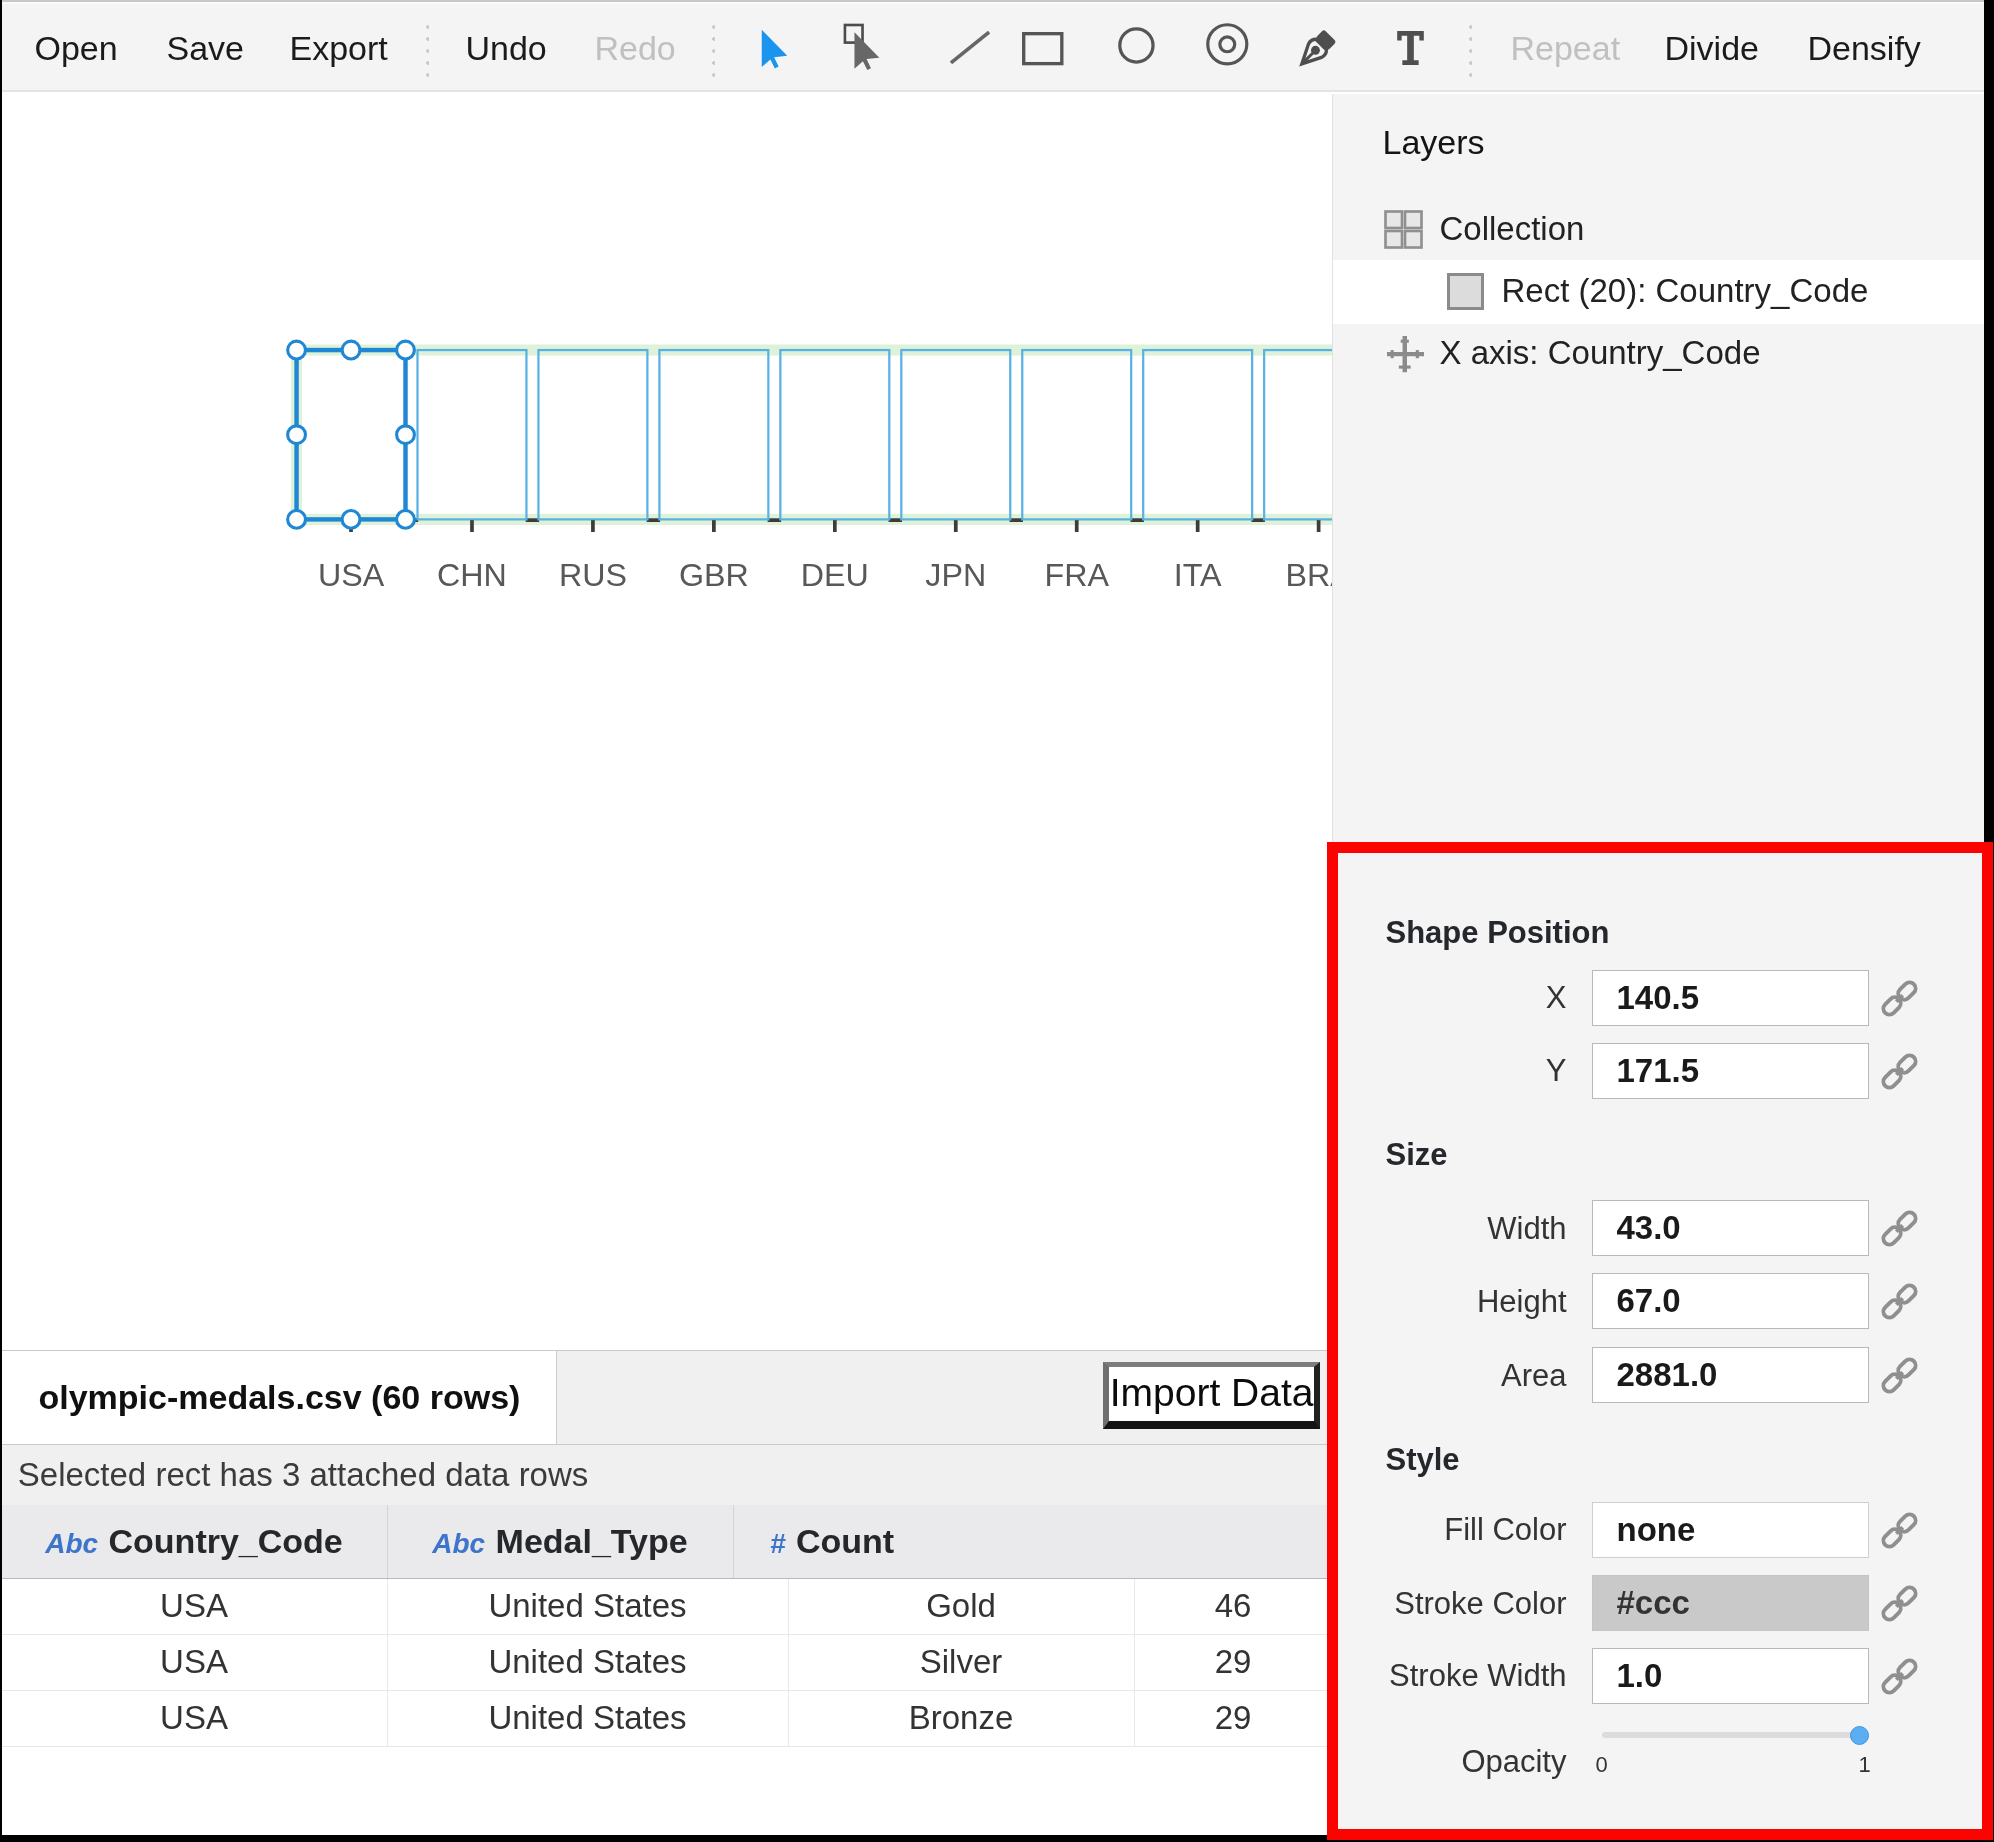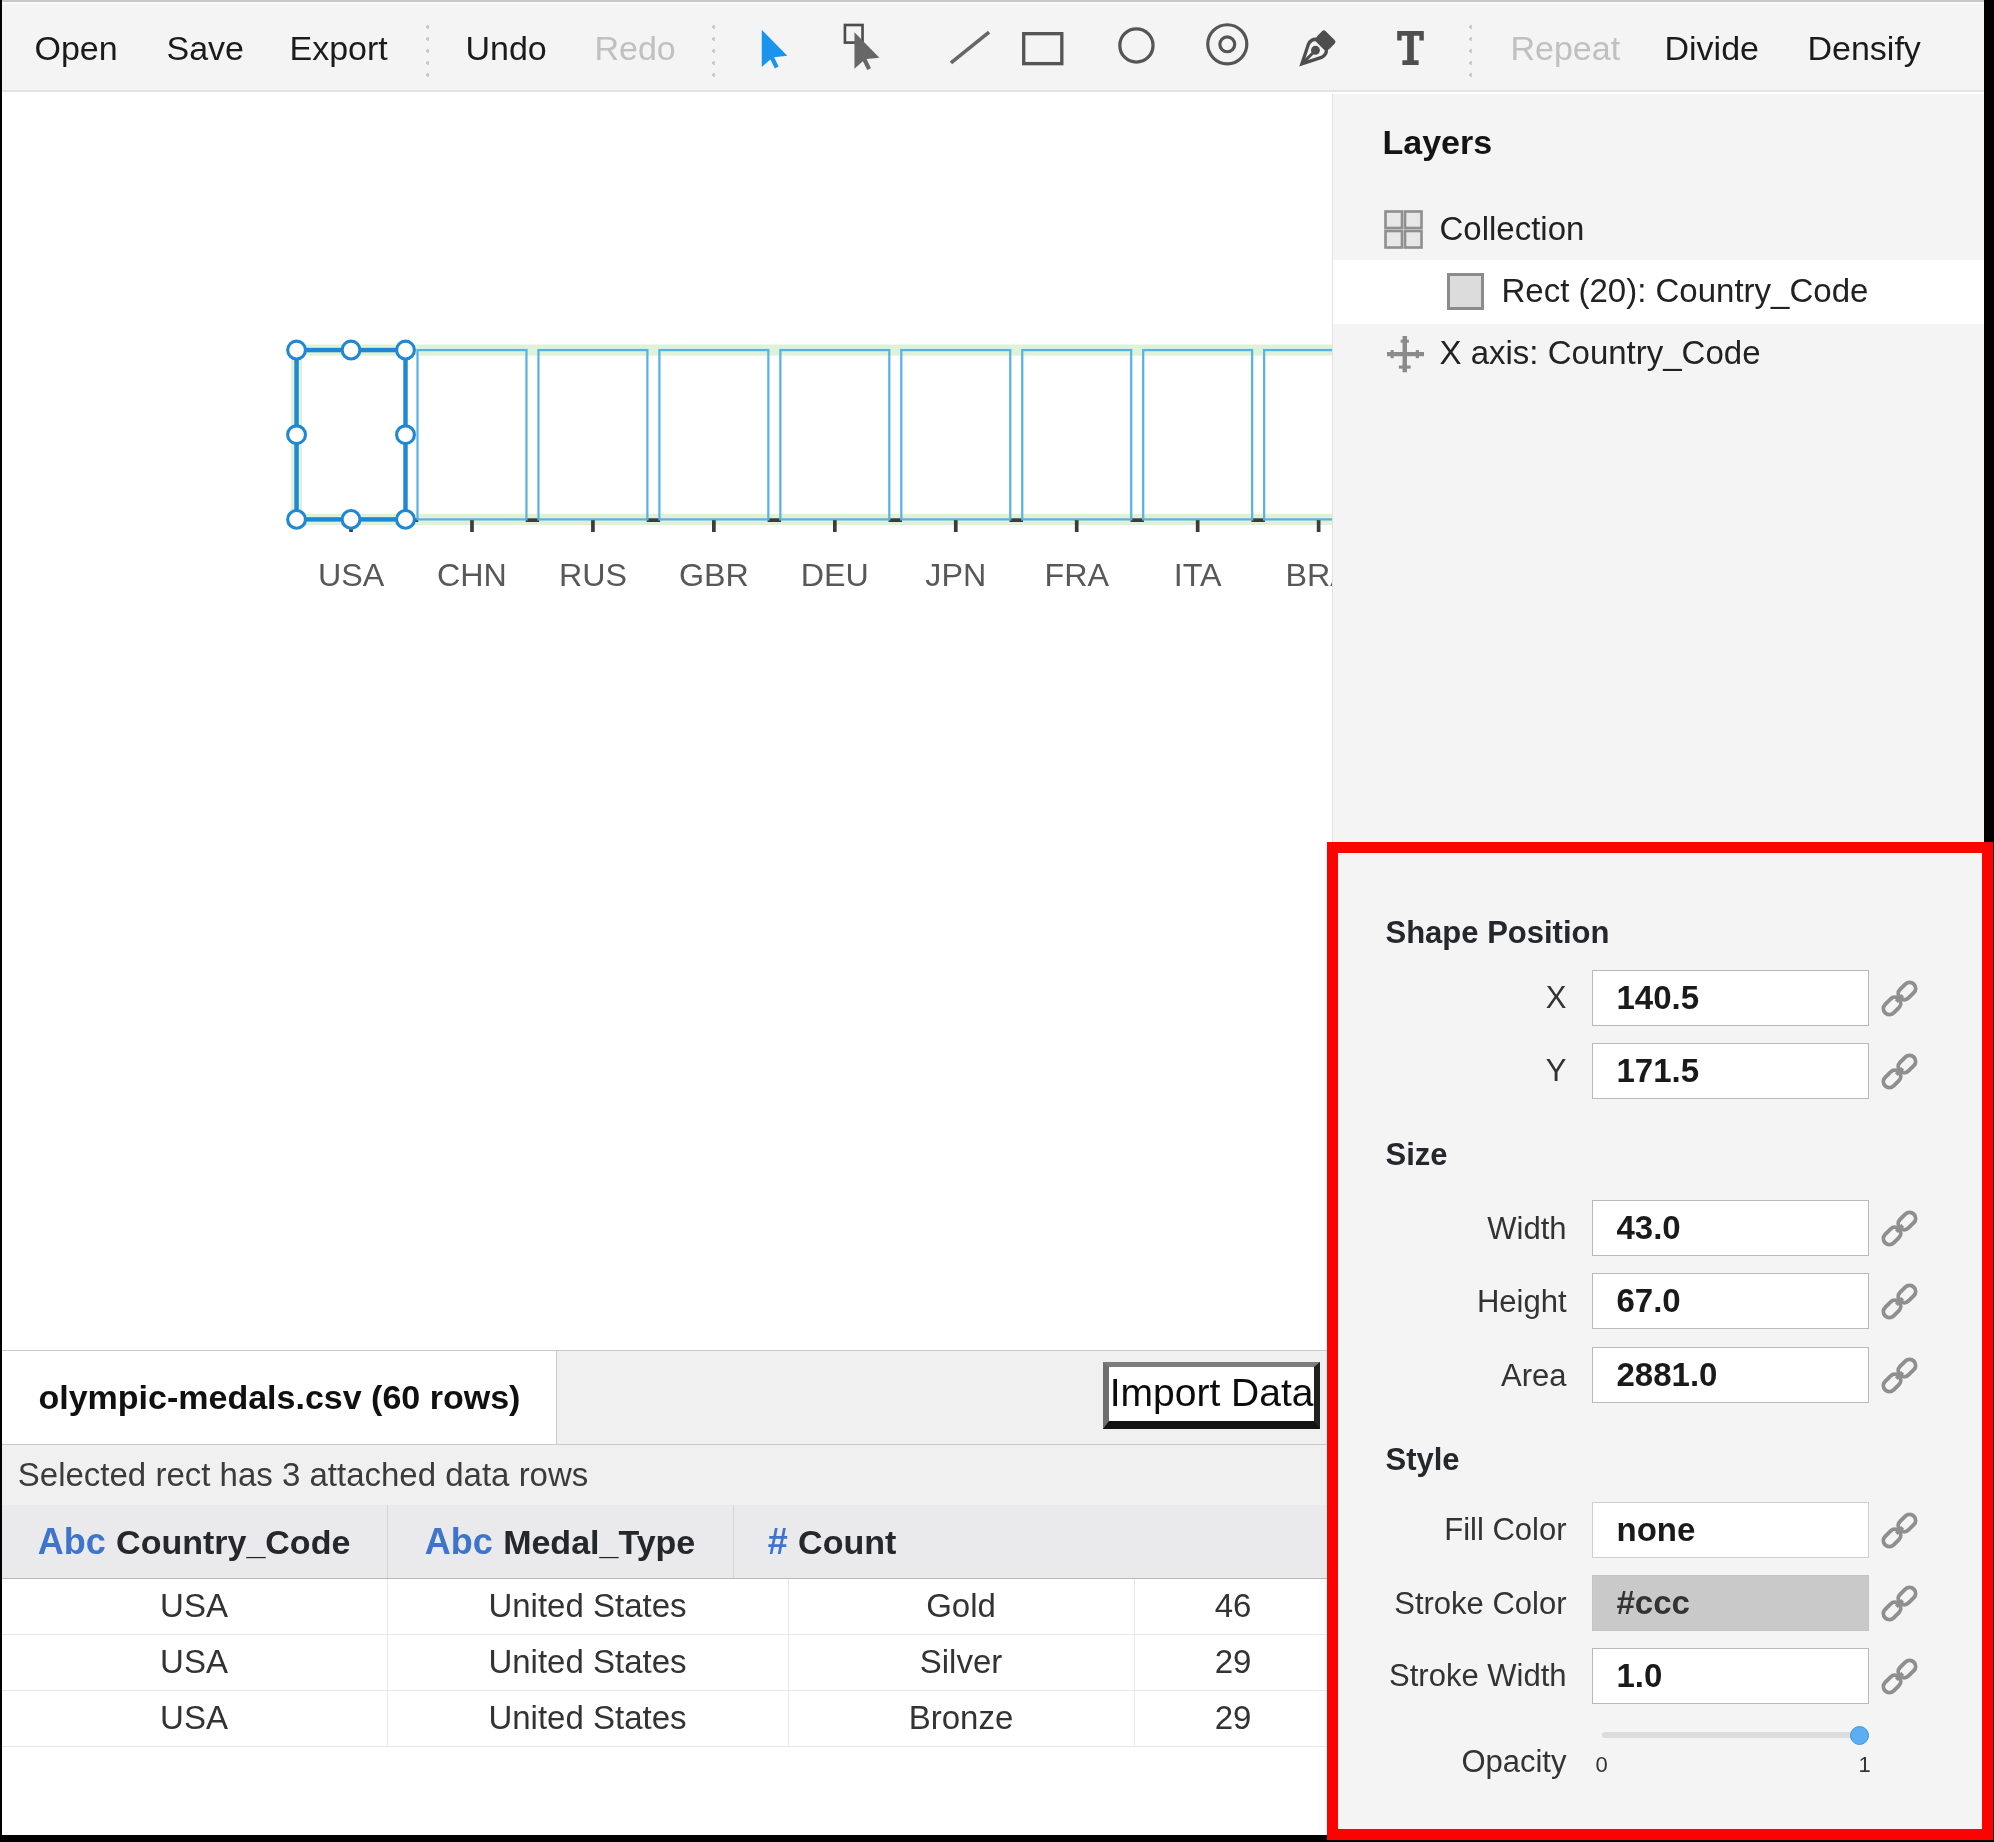--- a/index.html
+++ b/index.html
@@ -22,21 +22,21 @@
   
   #bpanel { position:absolute; left:0; top:1350px; width:1330px; height:484px; background:#fff; border-top:1.5px solid #c9c9c9; z-index:2;padding-left:20px; }
   
   #redbox { position:absolute; left:1327px; top:842px; width:666px; height:998px; border:11px solid #fb0300; z-index:10; }
   .ttl { position:absolute; font-size:31px; font-weight:bold; color:#24272b; white-space:nowrap; }
   .flabel { position:absolute; font-size:31px; color:#333; text-align:right; width:297px; white-space:nowrap; }
   .finput { position:absolute; left:1590px; width:277px; height:56px; background:#fff; border:1.5px solid #b9b9b9; font-size:33px; color:#1a1a1a; line-height:53px; padding-left:24px;font-weight:bold; }
   .rowtxt { position:absolute; font-size:33px; color:#222; white-space:nowrap; }
   .hcell { height:73px; line-height:73px; text-align:center; font-size:34px; font-weight:bold; color:#26272a;
            border-right:1.5px solid #d4d4d4; white-space:nowrap; }
-  .abc { color:#3e74c9; font-size:36px; margin-right:10.4px; }
+  .abc { color:#3e74c9; font-size:28px; margin-right:10.4px;font-style:italic; }
   .trow { position:absolute; left:0; width:1330px; height:56px; display:flex; background:#fff; }
   .tcell { height:56px; line-height:54px; text-align:center; font-size:33px; color:#333;
            border-right:1.5px solid #e8e8e8; border-bottom:1.5px solid #e8e8e8; }
 </style>
 </head>
 <body>
 <div id="page">
   <div id="topstrip"></div>
   <div id="toolbar">
     <div class="tbtxt" style="left:33px">Open</div>
@@ -146,21 +146,21 @@
         <text x="1286.5" y="664">JPN</text>
         <text x="1449.7" y="664">FRA</text>
         <text x="1612.9" y="664">ITA</text>
         <text x="1776.1" y="664">BRA</text>
       </g>
     </svg>
   </div>
   <div id="rpanel"></div>
   <div id="rcontent" class="abs" style="left:0;top:0;width:0;height:0;z-index:3">
 
-    <div class="abs" style="left:1381px;top:120px;font-size:34px;font-weight:bold;color:#141414;line-height:44px">Layers</div>
+    <div class="abs" style="left:1381px;top:120px;font-size:34px;font-weight:normal;color:#141414;line-height:44px">Layers</div>
     <svg class="abs" style="left:1382px;top:210px" width="39" height="39" viewBox="0 0 52 52">
       <g fill="#e7e7e8" stroke="#8f8f8f" stroke-width="3.5">
         <rect x="2" y="2" width="22" height="22"></rect>
         <rect x="28" y="2" width="22" height="22"></rect>
         <rect x="2" y="28" width="22" height="22"></rect>
         <rect x="28" y="28" width="22" height="22"></rect>
       </g>
     </svg>
     <div class="rowtxt" style="left:1438px;top:207px;line-height:44px">Collection</div>
     <div class="abs" style="left:1331px;top:260px;width:664px;height:64px;background:#fff"></div>

